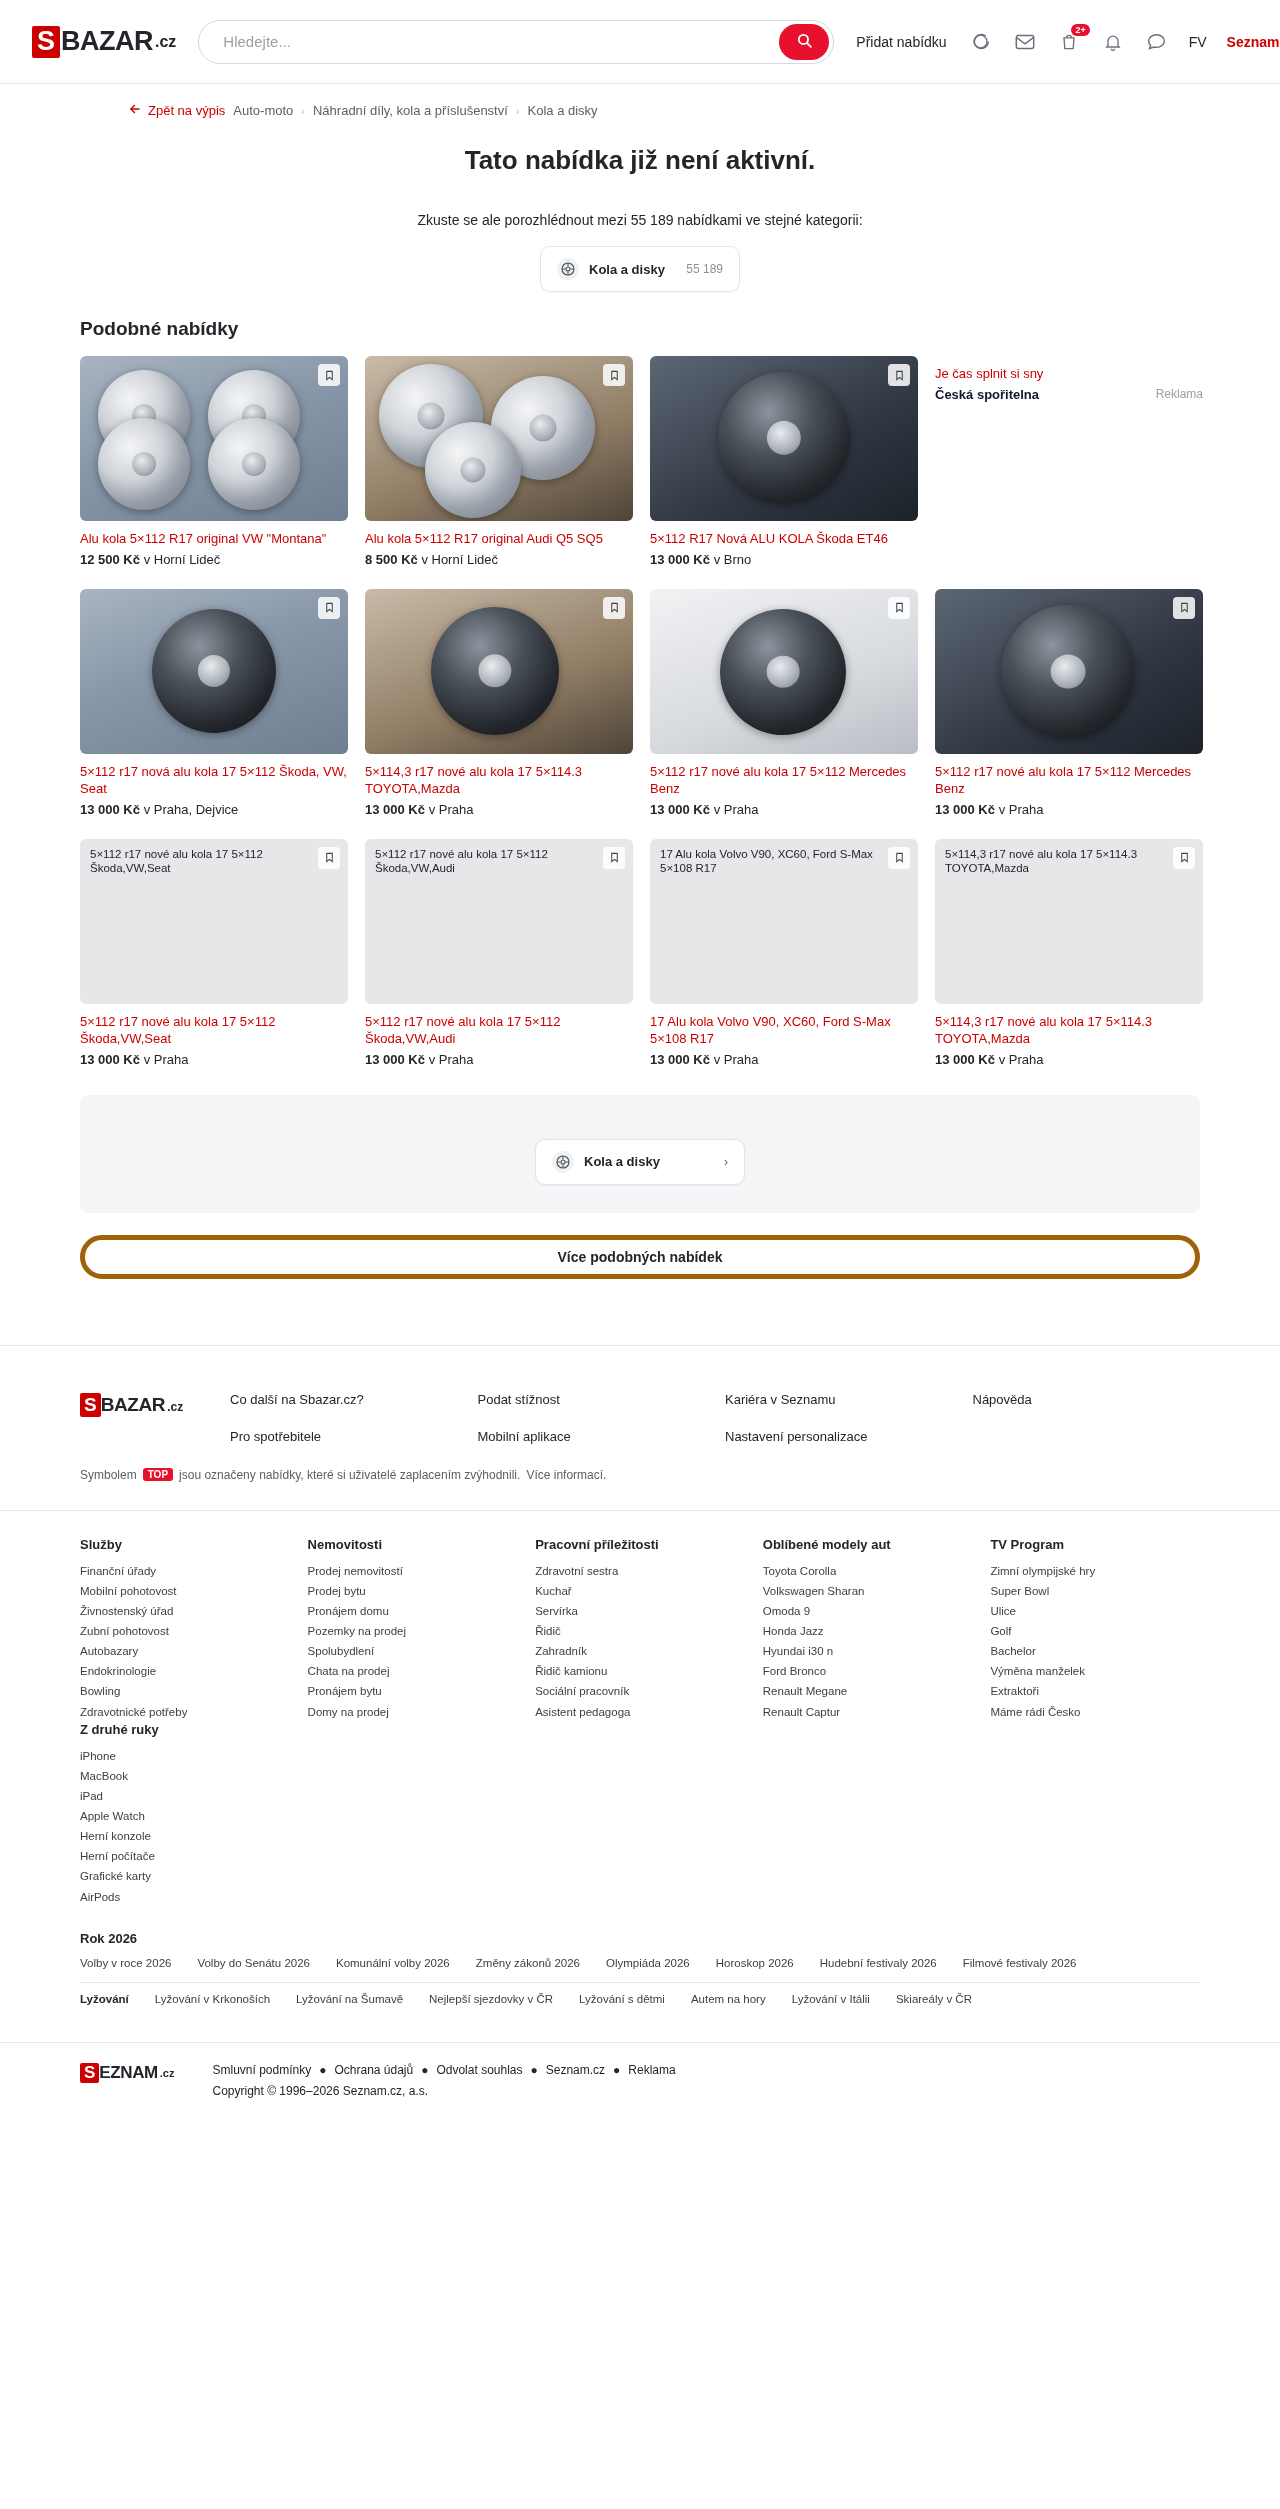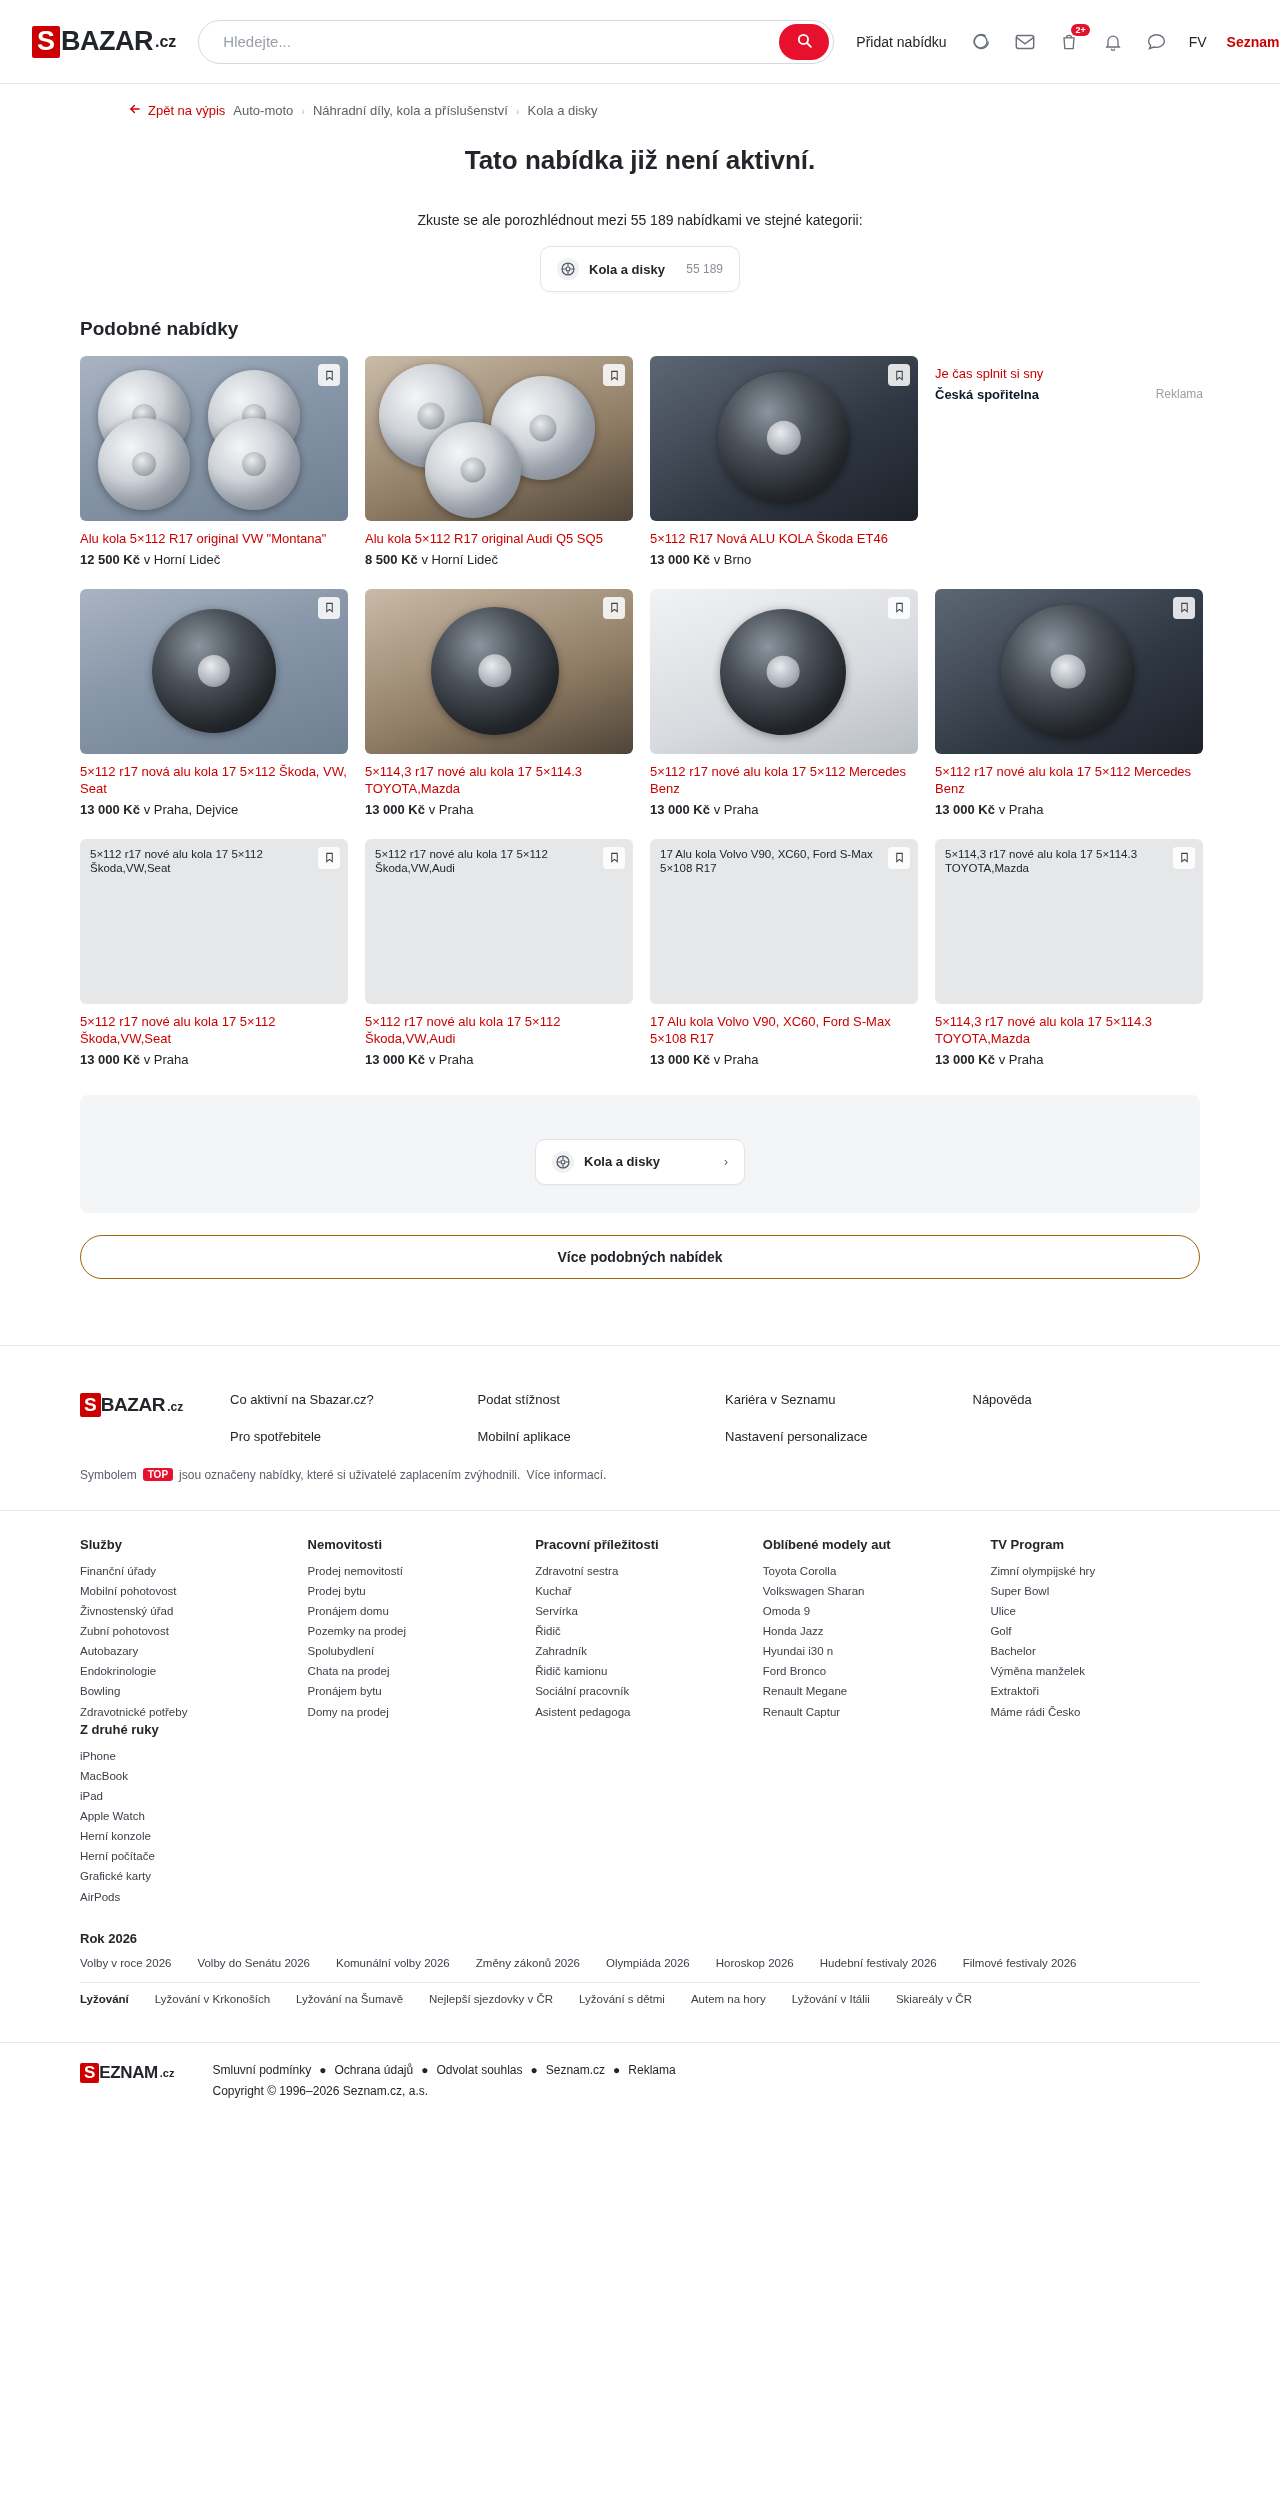--- a/index.html
+++ b/index.html
@@ -169,21 +169,21 @@
     border-radius:8px; padding:26px 0 28px 0; text-align:center;
   }
   .notfound p { margin:0 0 16px 0; font-size:14px; color:#22252a; }
   .notfound .cat-pill {
     background:#fff; width:210px; justify-content:space-between;
   }
   .chev { color:#5b6169; font-size:12px; margin-left:auto; }
 
   .more-btn {
     width:1120px; margin:22px auto 0 auto;
-    border:1px solid #a16207; border-radius:24px;
+    border:5px solid #a16207; border-radius:24px;
     height:44px; display:flex; align-items:center; justify-content:center;
     font-size:14px; font-weight:bold; background:#fff; cursor:pointer;
   }
 
   
   .footer-top {
     border-top:1px solid #e5e7eb;
     margin-top:66px;
     padding:34px 0 28px 0;
   }
@@ -535,21 +535,21 @@
   </div>
 
   <div class="more-btn">Více podobných nabídek</div>
 
   <div class="footer-top">
     <div class="footer-inner">
       <div class="footer-logo">
         <span class="flogo-s">S</span><span class="flogo-t">BAZAR</span><span class="flogo-cz">.cz</span>
       </div>
       <div class="footer-links">
-        <a>Co aktivní na Sbazar.cz?</a>
+        <a>Co další na Sbazar.cz?</a>
         <a>Podat stížnost</a>
         <a>Kariéra v Seznamu</a>
         <a>Nápověda</a>
         <a>Pro spotřebitele</a>
         <a>Mobilní aplikace</a>
         <a>Nastavení personalizace</a>
         <a></a>
       </div>
     </div>
     <div class="footer-note">

